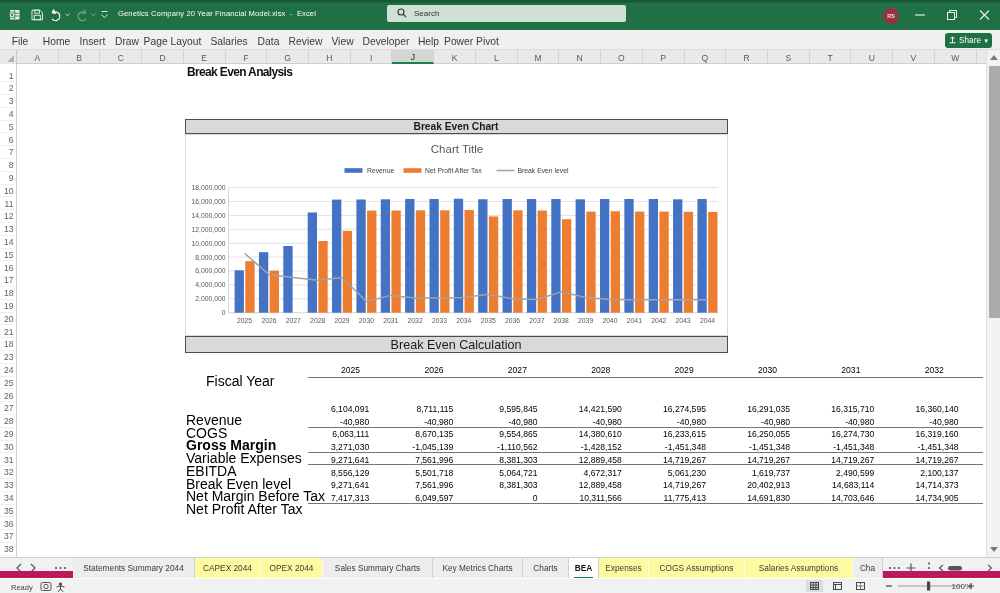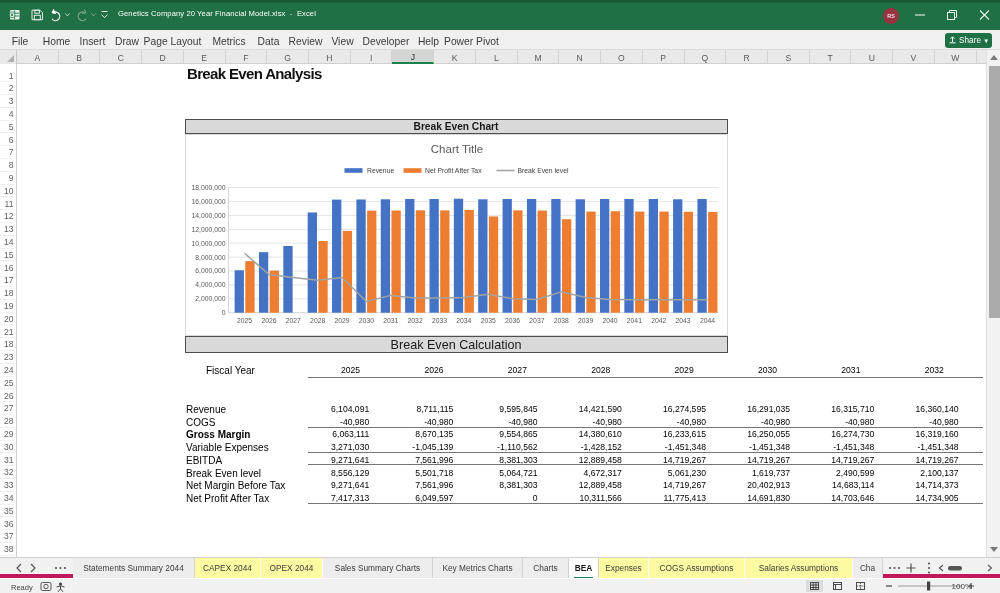--- a/index.html
+++ b/index.html
@@ -21,35 +21,35 @@
 #colheaders { position:absolute; left:0; top:50px; width:1000px; height:13.5px; background:#e9e9e9; border-bottom:1px solid #cfcfcf; }
 .colh { position:absolute; top:0; height:13.5px; text-align:center; font-size:8.6px; color:#5a5a5a; line-height:16px; border-right:1px solid #d2d2d2; }
 .colh.sel { background:#d3d6d3; border-bottom:2px solid #19834b; color:#222; line-height:14px; }
 #gutterhead { position:absolute; left:0; top:0; width:17px; height:13.5px; background:#e9e9e9; border-right:1px solid #c9c9c9; }
 #gutterhead .tri { position:absolute; right:2px; bottom:2px; width:0; height:0; border-left:7.5px solid transparent; border-bottom:7.5px solid #b2b2b2; }
 
 
 #sheet { position:absolute; left:0; top:63.5px; width:1000px; height:493.5px; background:#fff; overflow:hidden; }
 #gutter { position:absolute; left:0; top:0; width:17px; height:493.5px; border-right:1px solid #d0d0d0; }
 .rown { position:absolute; left:0; width:13.5px; text-align:right; font-size:8.6px; color:#616161; border-bottom:1px solid #efefef; }
-#bea-title { position:absolute; left:187px; top:1px; font-size:15px; font-weight:bold; color:#111; letter-spacing:-0.65px; }
+#bea-title { position:absolute; left:187px; top:1px; font-size:12px; font-weight:bold; color:#111; letter-spacing:-0.65px; }
 .graybar { position:absolute; left:184.5px; width:543px; background:#d9d9d9; border:1px solid #4d4d4d; text-align:center; color:#1a1a1a; }
 #bar1 { top:55px; height:15px; font-size:10.2px; font-weight:bold; line-height:14px; }
 #bar2 { top:272px; height:17.5px; font-size:12.6px; line-height:17px; }
-.tl { position:absolute; font-size:10px; color:#000; white-space:nowrap; }
+.tl { position:absolute; font-size:14px; color:#000; white-space:nowrap;margin-top:8px; }
 .tc { position:absolute; width:80px; text-align:center; font-size:8.6px; color:#000; }
 .tn { position:absolute; width:100px; text-align:right; font-size:8.6px; color:#000; }
 
 
 #vscroll { position:absolute; left:986px; top:50px; width:14px; height:507px; background:#f2f2f2; border-left:1px solid #e0e0e0; }
 #vthumb { position:absolute; left:1.5px; top:16px; width:11px; height:252px; background:#ababab; }
 .varr { position:absolute; left:3px; width:0; height:0; border-left:4px solid transparent; border-right:4px solid transparent; }
 
 
-#tabbar { position:absolute; left:0; top:557px; width:1000px; height:21px; background:#f1f1f1; border-top:1px solid #cfcfcf; border-bottom:4px solid #be185d; }
+#tabbar { position:absolute; left:0; top:557px; width:1000px; height:21px; background:#f1f1f1; border-top:1px solid #cfcfcf; border-bottom:7px solid #be185d; }
 #tabnav { position:absolute; left:0; top:0; width:73px; height:20px; color:#444; }
 #tabstrip { position:absolute; left:73px; top:0; height:20px; display:flex; }
 .stab { height:20px; font-size:8.3px; color:#3b3b3b; text-align:center; line-height:20px; background:#ededed; border-right:1px solid #d2d2d2; overflow:hidden; white-space:nowrap; }
 .stab.yellow { background:#fdfaa2; border-right:1px solid #fbfbf4; }
 .stab.active { background:#fff; color:#151515; font-weight:bold; }
 .stab.active span { display:inline-block; line-height:16.5px; height:19px; border-bottom:2.4px solid #16806c; padding:0 1px; }
 
 
 #statusbar { position:absolute; left:0; top:579px; width:1000px; height:14px; background:#f2f1f1; font-size:8px; color:#444;padding-left:16px; }
 </style></head>
@@ -98,30 +98,37 @@
       <g stroke="#e8f1ea" stroke-width="1" fill="none">
         <rect x="947.5" y="12.5" width="7" height="7"></rect>
         <path d="M949.5 12.5 v-2 h7 v7 h-2"></path>
       </g>
       <g stroke="#e8f1ea" stroke-width="1.1">
         <line x1="980" y1="10.5" x2="989" y2="19.5"></line>
         <line x1="989" y1="10.5" x2="980" y2="19.5"></line>
       </g>
     </svg>
     <div class="ttext">Genetics Company 20 Year Financial Model.xlsx&nbsp;&nbsp;-&nbsp;&nbsp;Excel</div>
+    <div id="searchbox">
+      <svg class="mag" width="10" height="10">
+        <circle cx="4" cy="4" r="3" stroke="#333" stroke-width="1.1" fill="none"></circle>
+        <line x1="6.3" y1="6.3" x2="9" y2="9" stroke="#333" stroke-width="1.1"></line>
+      </svg>
+      <div class="stxt">Search</div>
+    </div>
     <div id="avatar">RS</div>
   </div>
 
   <div id="ribbon">
     <div class="rtab" style="left:20px;transform:translateX(-50%)">File</div>
 <div class="rtab" style="left:56.5px;transform:translateX(-50%)">Home</div>
 <div class="rtab" style="left:92.5px;transform:translateX(-50%)">Insert</div>
 <div class="rtab" style="left:127px;transform:translateX(-50%)">Draw</div>
 <div class="rtab" style="left:172.5px;transform:translateX(-50%)">Page Layout</div>
-<div class="rtab" style="left:229px;transform:translateX(-50%)">Metrics</div>
+<div class="rtab" style="left:229px;transform:translateX(-50%)">Salaries</div>
 <div class="rtab" style="left:268.5px;transform:translateX(-50%)">Data</div>
 <div class="rtab" style="left:305.5px;transform:translateX(-50%)">Review</div>
 <div class="rtab" style="left:342.5px;transform:translateX(-50%)">View</div>
 <div class="rtab" style="left:386px;transform:translateX(-50%)">Developer</div>
 <div class="rtab" style="left:428.5px;transform:translateX(-50%)">Help</div>
 <div class="rtab" style="left:471.5px;transform:translateX(-50%)">Power Pivot</div>
     <div id="sharebtn"><svg width="9" height="9" style="vertical-align:-1px">
           <path d="M4.5 7 v-5 M2.5 3.8 l2 -2 2 2 M1.5 7.8 h6" stroke="#fff" stroke-width="1" fill="none"></path>
         </svg> Share <span style="font-size:6px">▼</span></div>
   </div>

